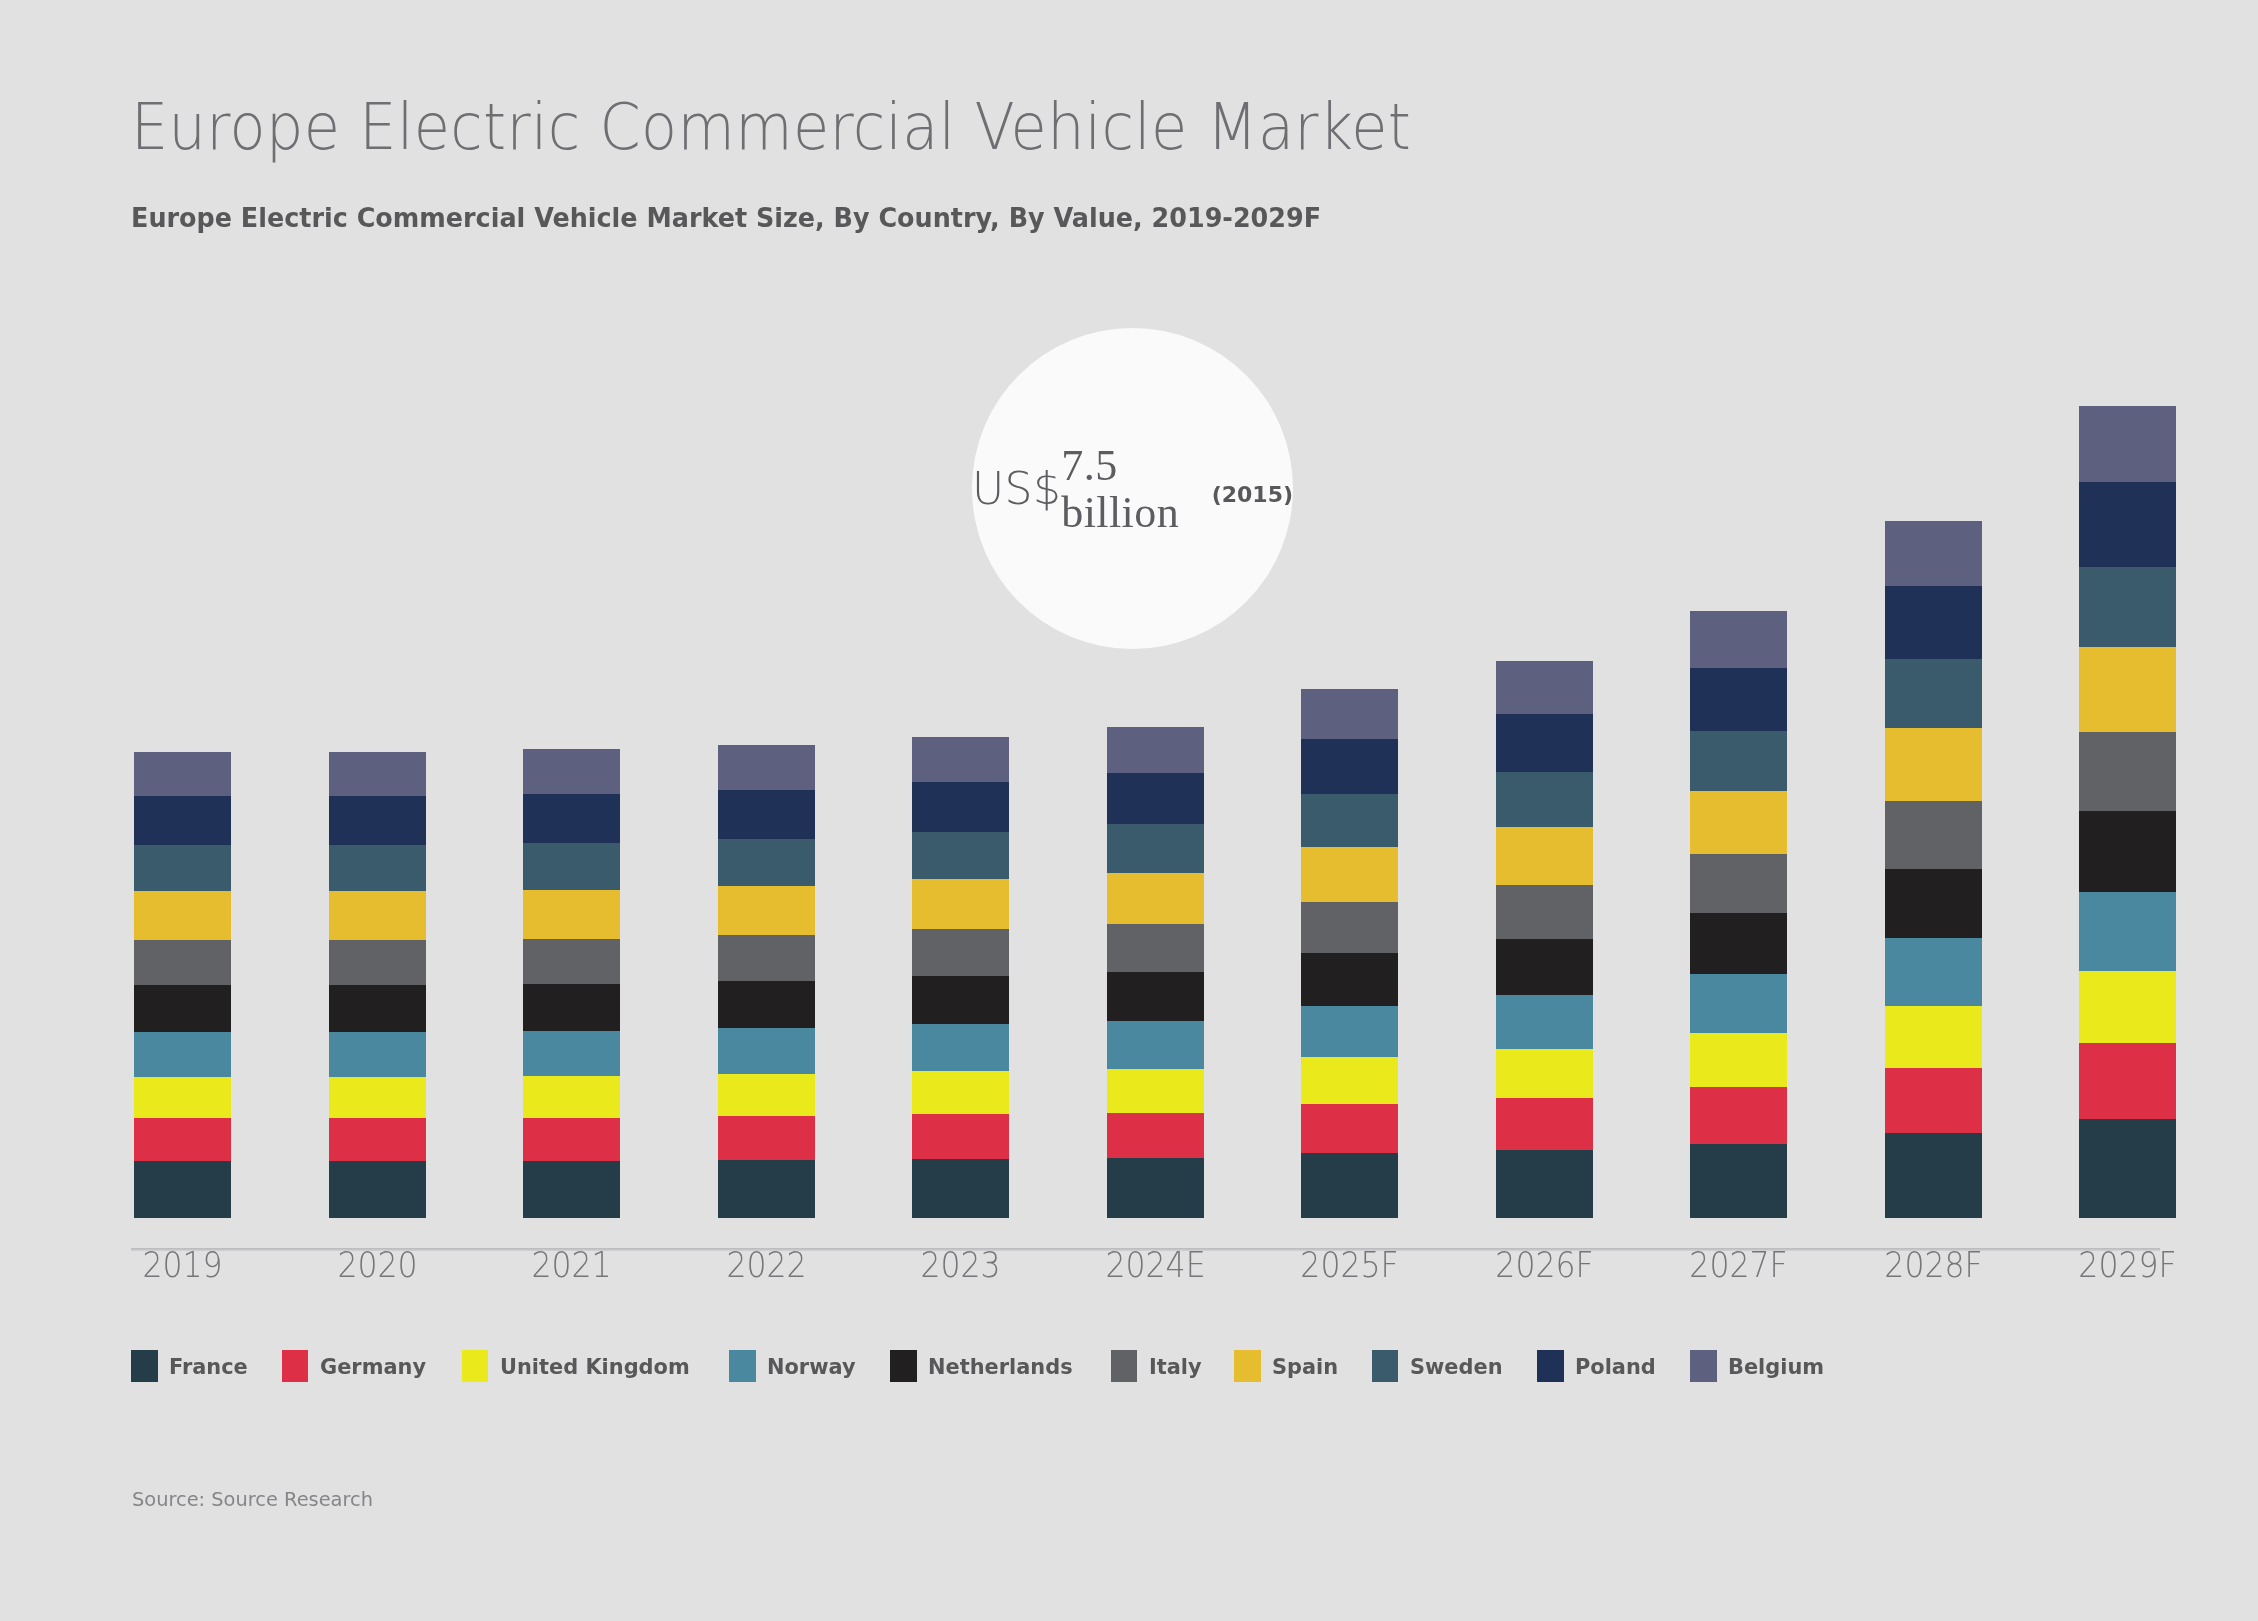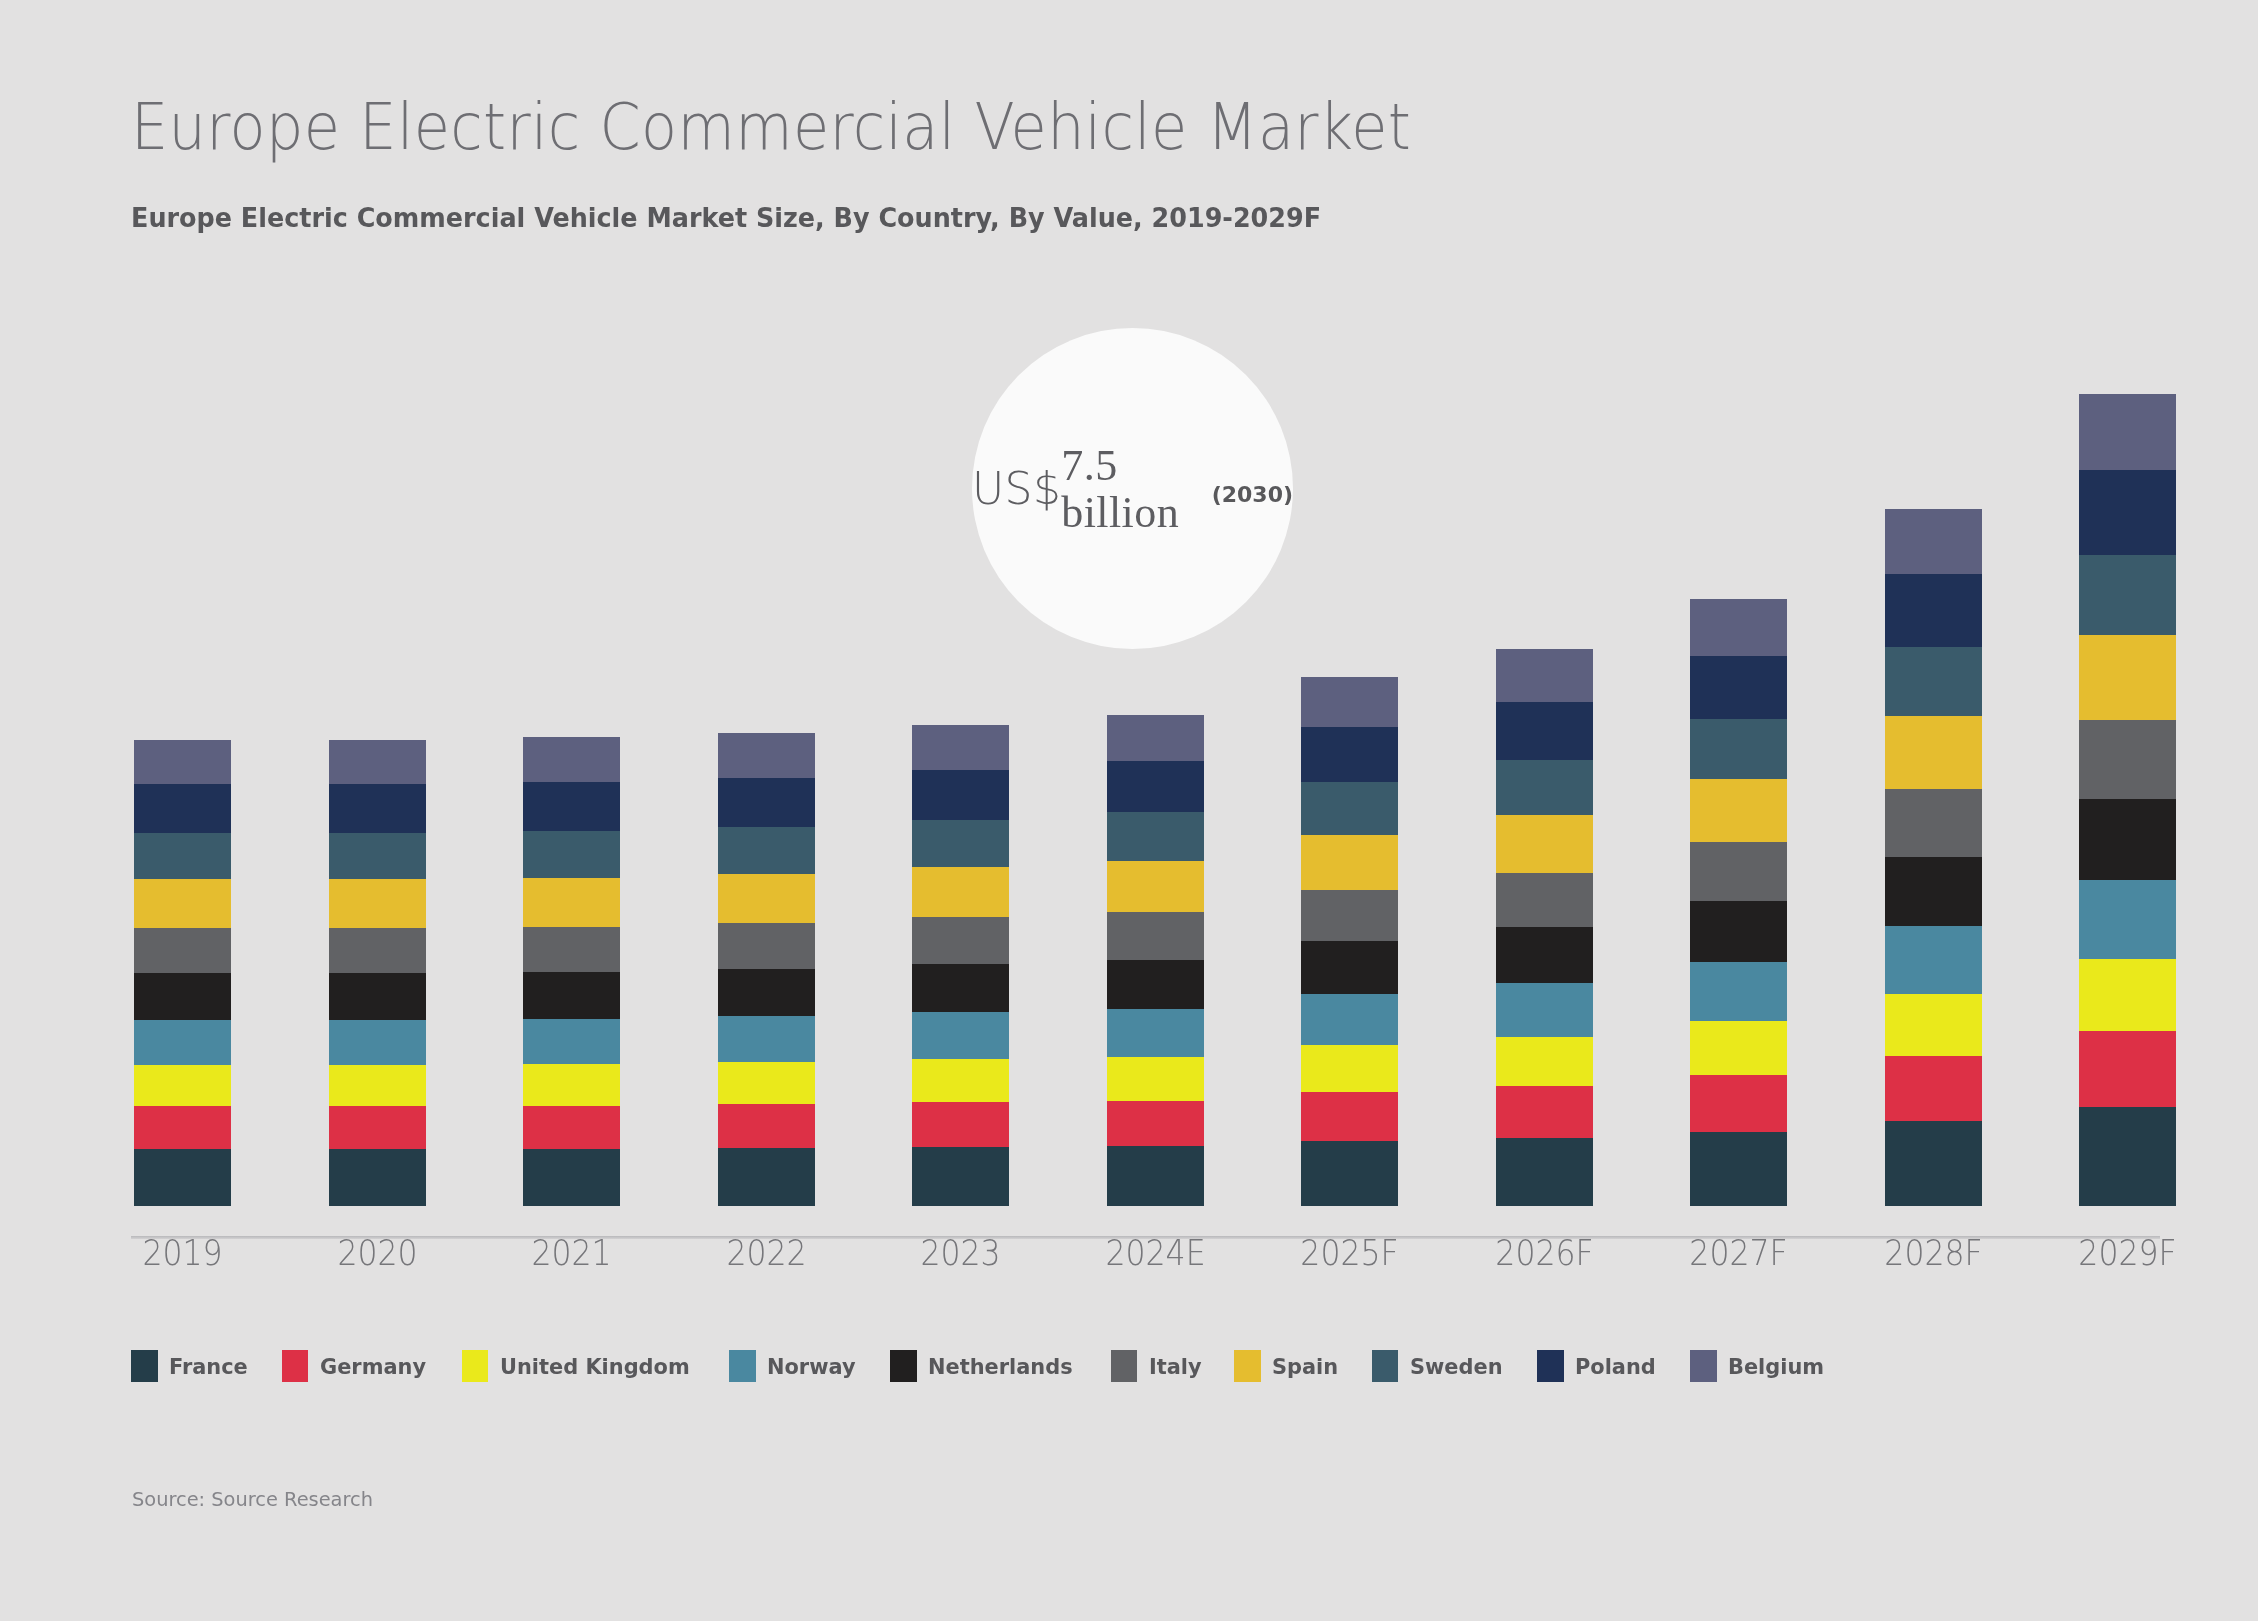--- a/index.html
+++ b/index.html
@@ -88,21 +88,21 @@
     font-size: 22px;
     font-weight: bold;
     color: #58585b;
     margin-top: 12.4px;
   }
 
   
   #plot {
     position: absolute;
     left: 0;
-    top: 0;
+    top: 12px;
     width: 2258px;
     height: 1592px;
   }
   .axis-line {
     position: absolute;
     left: 131px;
     top: 1236px;
     width: 2029px;
     height: 2.6px;
     background: linear-gradient(to bottom, #b8b8bb, #d3d2d3);
@@ -178,21 +178,21 @@
 <body>
 
 <div id="infographic">
 
   <div class="title">Europe Electric Commercial Vehicle Market</div>
   <div class="subtitle">Europe Electric Commercial Vehicle Market Size, By Country, By Value, 2019-2029F</div>
 
   <div class="callout">
     <div class="callout-currency">US$</div>
     <div class="callout-value">7.5 billion</div>
-    <div class="callout-year">(2030)</div>
+    <div class="callout-year">(2015)</div>
   </div>
 
   <div id="plot">
     <div class="axis-line"></div>
   <div class="bar-stack" style="left: 134px;">
         <div class="seg" title="France 2019: 0.84" style="height: 57px; background: rgb(36, 61, 73);"></div>
         <div class="seg" title="Germany 2019: 0.64" style="height: 43px; background: rgb(221, 48, 70);"></div>
         <div class="seg" title="United Kingdom 2019: 0.61" style="height: 41px; background: rgb(234, 233, 27);"></div>
         <div class="seg" title="Norway 2019: 0.67" style="height: 45px; background: rgb(74, 136, 160);"></div>
         <div class="seg" title="Netherlands 2019: 0.69" style="height: 47px; background: rgb(33, 31, 31);"></div>

